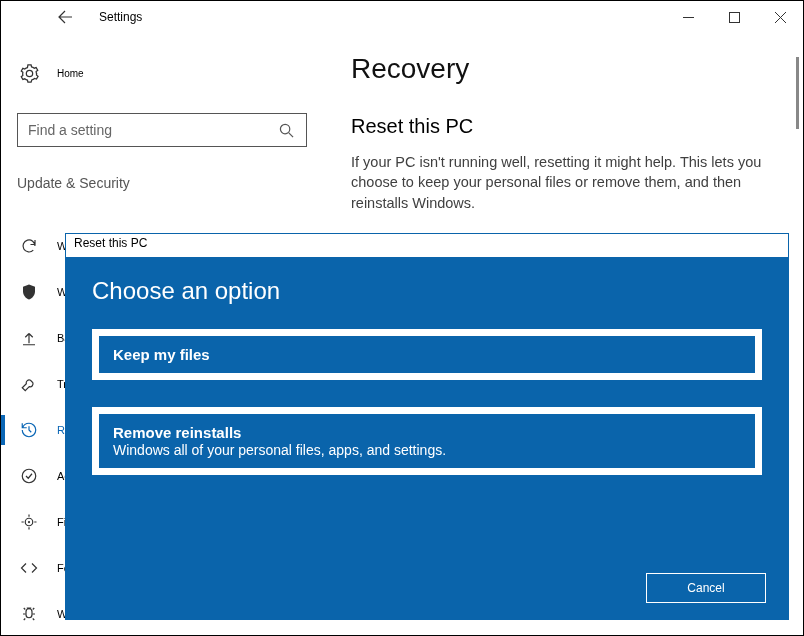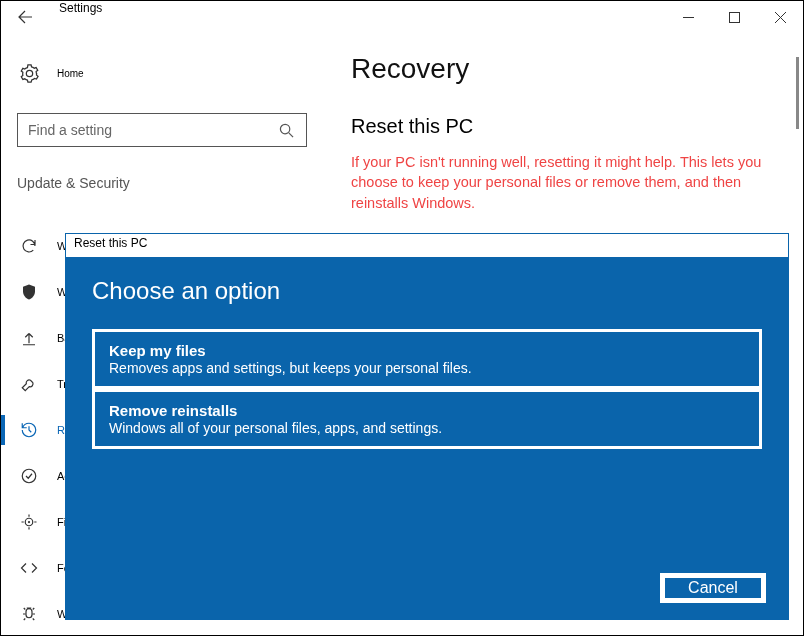--- a/index.html
+++ b/index.html
@@ -1,19 +1,19 @@
 <!DOCTYPE html>
 <html><head>
   <meta charset="utf-8">
   <style>
     * { margin: 0; padding: 0; box-sizing: border-box; font-family: "Segoe UI", Arial, sans-serif; }
     body { width: 804px; height: 636px; background: #fff; border: 1px solid #000; position: relative; overflow: hidden; }
 
     
-    .titlebar { height: 32px; display: flex; position: relative; }
+    .titlebar { height: 32px; display: flex; align-items: center; position: relative; padding-left: 40px; }
     .back-btn { width: 36px; height: 32px; display: flex; align-items: center; justify-content: center; margin-left: 6px; }
     .title-text { font-size: 12px; color: #000; margin-left: 16px; }
     .win-controls { position: absolute; right: 0; top: 0; display: flex; }
     .win-btn { width: 46px; height: 32px; display: flex; align-items: center; justify-content: center; }
 
     
     .content { display: flex; height: calc(100% - 32px); }
 
     
     .left { width: 330px; padding: 20px 16px 0 16px; }
@@ -31,34 +31,34 @@
     .nav-item { display: flex; align-items: center; height: 46px; padding-left: 16px; position: relative; }
     .nav-item .icn { width: 24px; display:flex; justify-content:center; }
     .nav-item .lbl { font-size: 11px; margin-left: 16px; color: #000; }
     .nav-item.active::before { content: ""; position: absolute; left: 0; top: 8px; bottom: 8px; width: 4px; background: #0a66b5; }
     .nav-item.active .lbl { color: #0a66b5; }
 
     
     .right { flex: 1; padding: 20px 28px 0 20px; }
     .page-title { font-size: 28px; font-weight: 300; color: #111; margin-bottom: 30px; }
     .sub-title { font-size: 20px; font-weight: 400; margin-bottom: 14px; }
-    .desc { font-size: 14.5px; color: #ef4444; line-height: 1.4; max-width: 440px; }
+    .desc { font-size: 14.5px; color: #404040; line-height: 1.4; max-width: 440px; }
 
     
     .scrollbar-stub { position:absolute; right:4px; top:56px; width:3px; height:72px; background:#888; }
 
     
     .modal { position: absolute; left: 64px; top: 232px; width: 724px; background:#fff; border:1px solid #0a64ab;}
     .modal-title { height: 23px; padding: 2px 8px; font-size: 12px; background:#fff; color:#000; }
     .modal-body { background: #0a64ab; padding: 20px 26px 16px 26px; height: 362px; position: relative; color:#fff; }
     .modal-heading { font-size: 24px; font-weight: 300; margin-bottom: 24px; }
-    .option { border: 3px solid #ffffff; padding: 10px 14px; margin-bottom: 0; }
+    .option { border: 7px solid #ffffff; padding: 10px 14px; margin-bottom: 27px; }
     .opt-title { font-size: 15px; font-weight: 600; }
     .opt-desc { font-size: 14px; font-weight: 300; margin-top: 1px; }
-    .cancel-btn { position:absolute; right: 22px; bottom: 16px; width: 106px; height: 30px; border:5px solid #ffffff; display:flex; align-items:center; justify-content:center; font-size:16px; color:#fff; }
+    .cancel-btn { position:absolute; right: 22px; bottom: 16px; width: 120px; height: 30px; border:1px solid #ffffff; display:flex; align-items:center; justify-content:center; font-size:12px; color:#fff; }
 
     svg { display:block; }
   </style>
 </head>
 <body>
 
 <div class="titlebar">
   <div class="back-btn">
     <svg width="16" height="16" viewBox="0 0 16 16">
         <path d="M8 2 L2 8 L8 14 M2 8 H15" stroke="#333" stroke-width="1.2" fill="none"></path>
@@ -195,21 +195,20 @@
   <div class="scrollbar-stub"></div>
 </div>
 
 <div class="modal">
   <div class="modal-title">Reset this PC</div>
   <div class="modal-body">
     <div class="modal-heading">Choose an option</div>
 
     <div class="option">
       <div class="opt-title">Keep my files</div>
-      <div class="opt-desc">Removes apps and settings, but keeps your personal files.</div>
     </div>
 
     <div class="option">
       <div class="opt-title">Remove reinstalls</div>
       <div class="opt-desc">Windows all of your personal files, apps, and settings.</div>
     </div>
 
     <div class="cancel-btn">
       <span>Cancel</span>
     </div>

